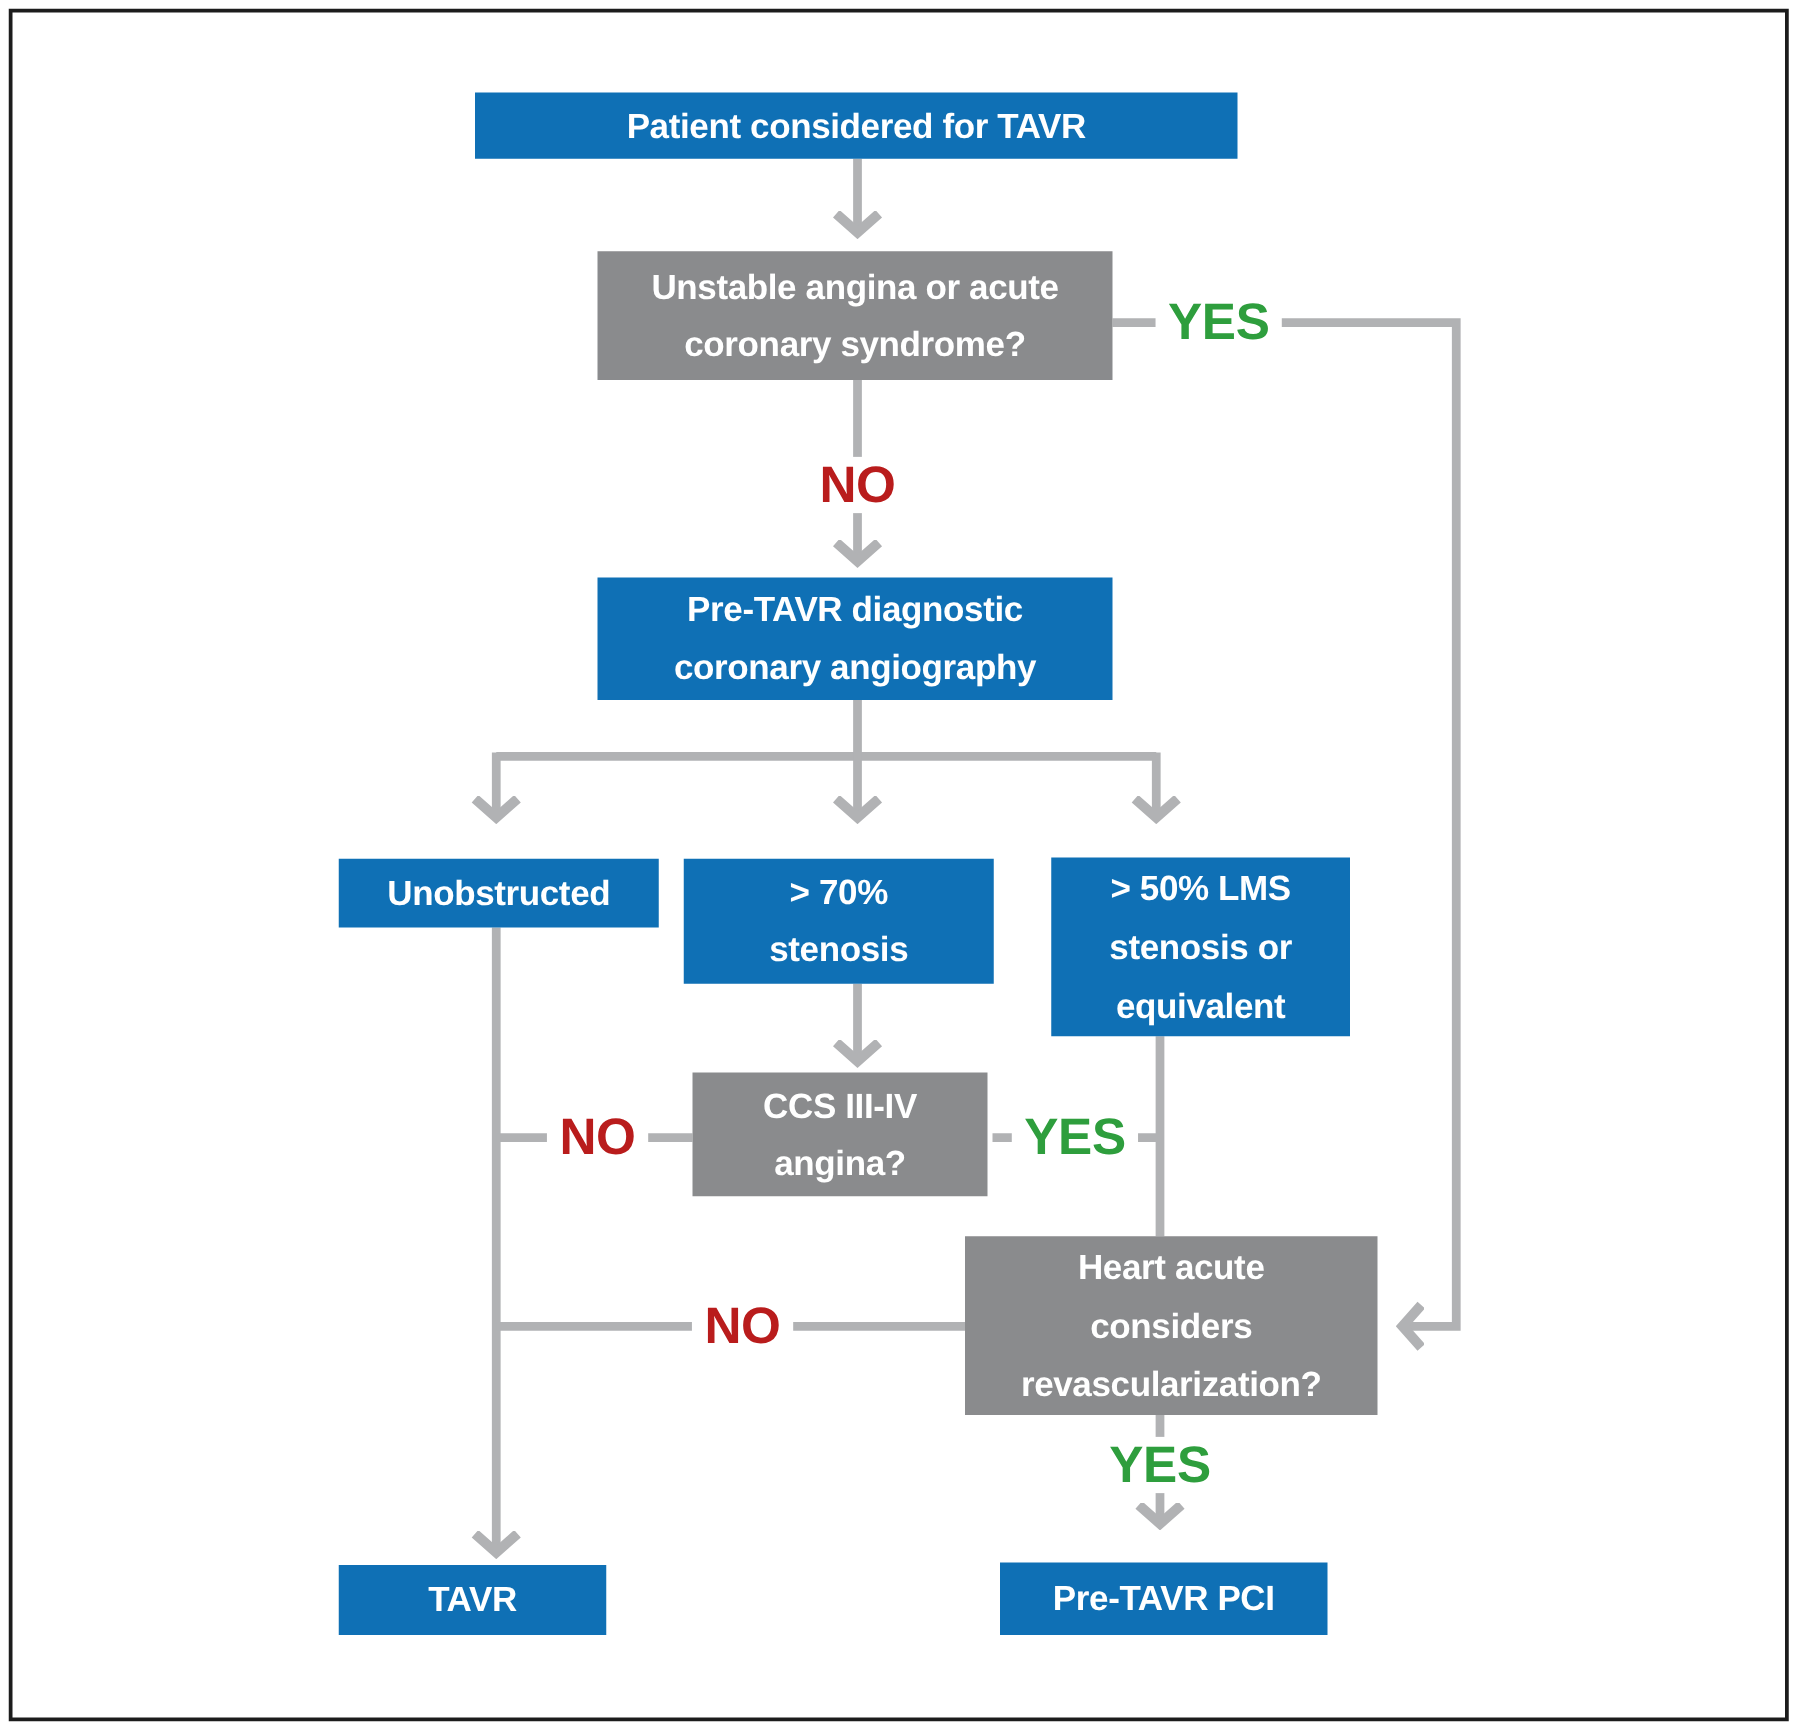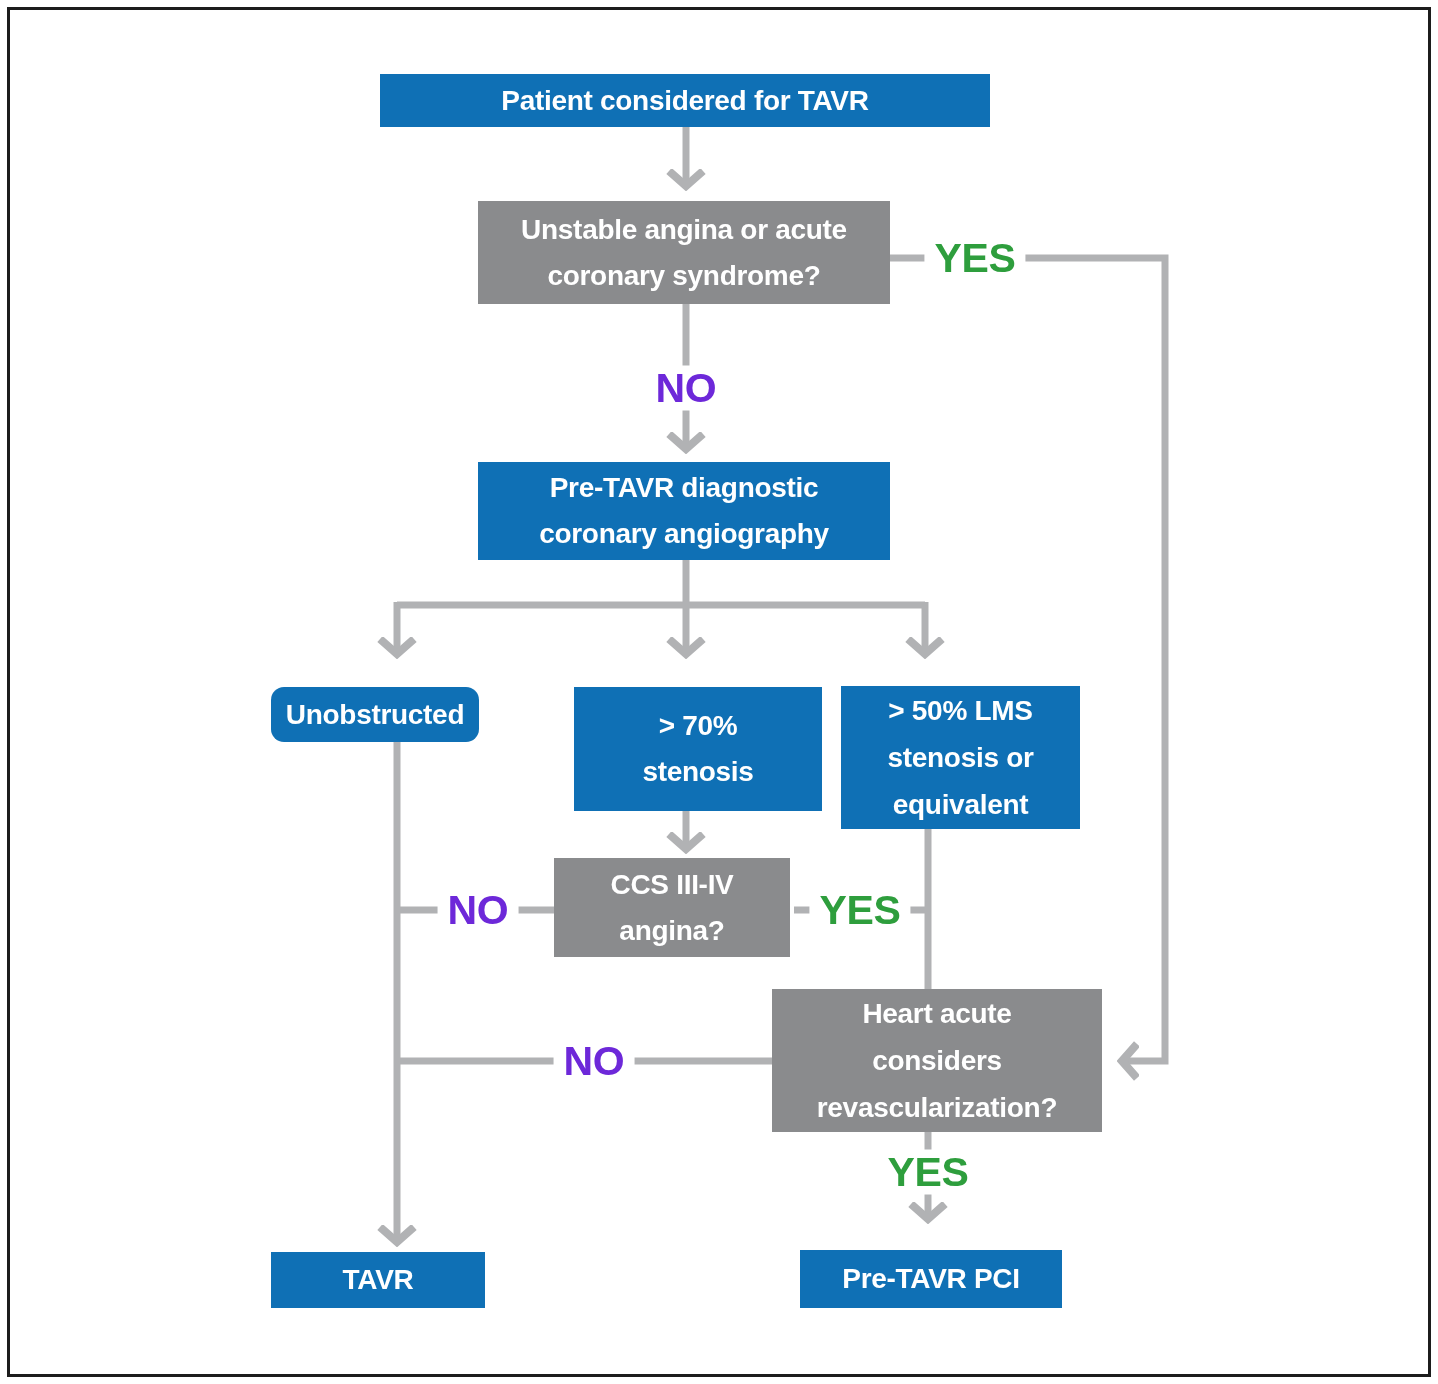--- a/index.html
+++ b/index.html
@@ -38,21 +38,21 @@
     position: absolute;
     transform: translate(-50%, -50%);
     background: #ffffff;
     padding: 2px 10px;
     font-weight: bold;
     font-size: 41px;
     letter-spacing: -0.3px;
     line-height: 1;
   }
   .edge-label--yes { color: #2E9E3D; }
-  .edge-label--no  { color: #6d28d9; }
+  .edge-label--no  { color: #b91c1c; }
 </style>
 </head>
 <body>
 
 <div id="canvas">
 
   <svg id="edges" width="1438" height="1384" viewBox="0 0 1438 1384">
     <defs>
       <marker id="chev" markerUnits="userSpaceOnUse" markerWidth="22" markerHeight="40" refX="17" refY="20" orient="auto">
         <path d="M2,3 L17,20 L2,37" fill="none" stroke="#B1B2B4" stroke-width="8"></path>
@@ -77,23 +77,23 @@
   </svg>
 
   <div class="node node--blue" style="left:380px; top:74px; width:610px; height:53px;">Patient considered for TAVR</div>
 
   <div class="node node--gray" style="left:478px; top:201px; width:412px; height:103px;">Unstable angina or acute
 coronary syndrome?</div>
 
   <div class="node node--blue" style="left:478px; top:462px; width:412px; height:98px;">Pre-TAVR diagnostic
 coronary angiography</div>
 
-  <div class="node node--blue" style="left:271px; top:687px; width:208px; height:55px;border-radius:13px;">Unobstructed</div>
+  <div class="node node--blue" style="left:271px; top:687px; width:256px; height:55px;">Unobstructed</div>
 
-  <div class="node node--blue" style="left:574px; top:687px; width:248px; height:124px;">&gt; 70%
+  <div class="node node--blue" style="left:547px; top:687px; width:248px; height:100px;">&gt; 70%
 stenosis</div>
 
   <div class="node node--blue" style="left:809px; top:686px; width:239px; height:143px; line-height:47px;margin-left:32px;">&gt; 50% LMS
 stenosis or
 equivalent</div>
 
   <div class="node node--gray" style="left:554px; top:858px; width:236px; height:99px;">CCS III-IV
 angina?</div>
 
   <div class="node node--gray" style="left:772px; top:989px; width:330px; height:143px; line-height:47px;">Heart acute

